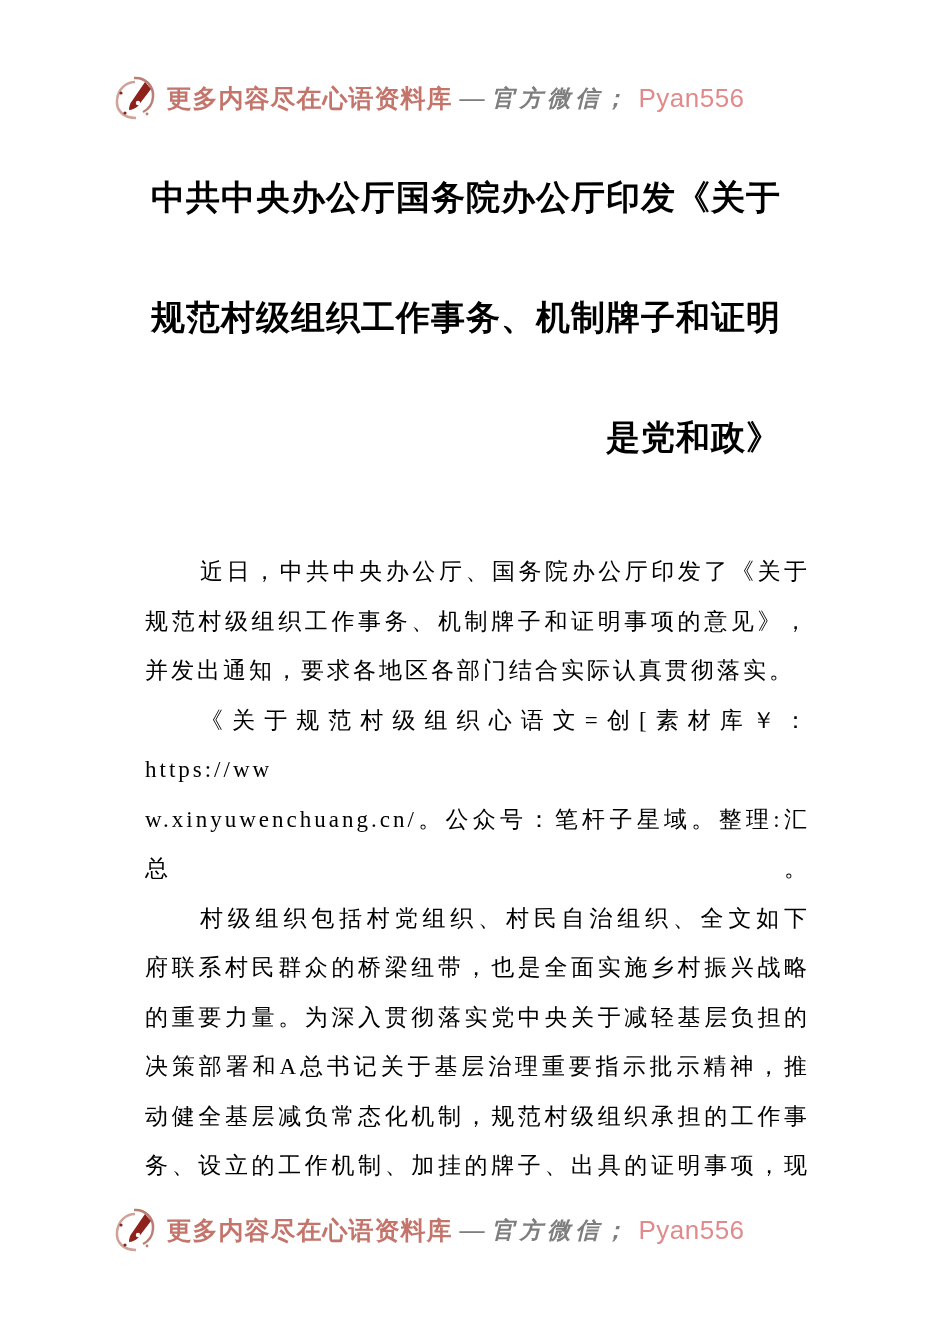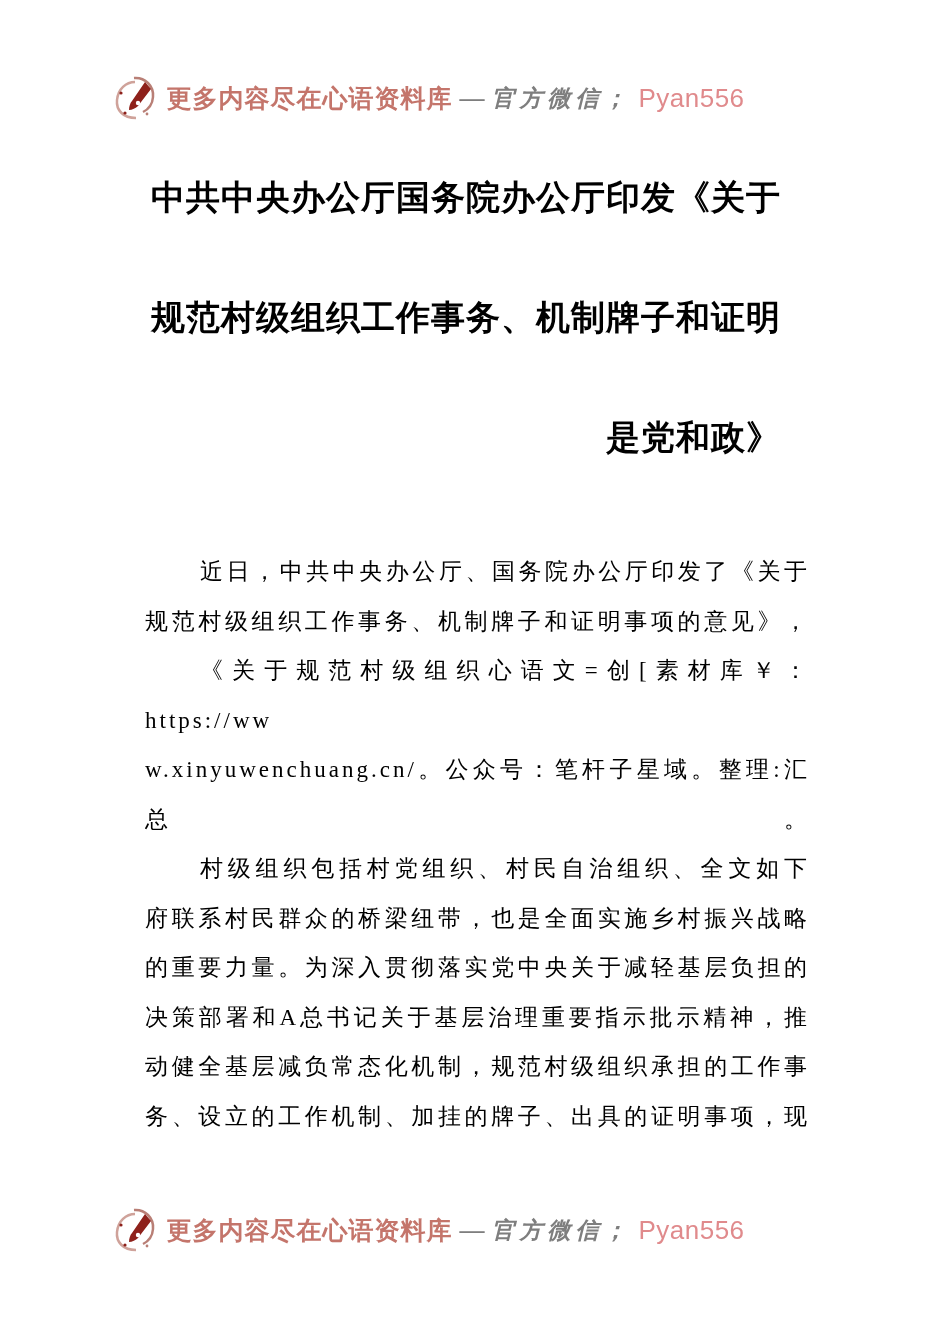--- a/index.html
+++ b/index.html
@@ -86,20 +86,21 @@
   <div class="doc-title">
     <div class="title-line">中共中央办公厅国务院办公厅印发《关于</div>
     <div class="title-line">规范村级组织工作事务、机制牌子和证明</div>
     <div class="title-line">是党和政》</div>
   </div>
 
   <div class="doc-body">
       <div class="paragraph">
         <div class="line indent">近日，中共中央办公厅、国务院办公厅印发了《关于</div>
         <div class="line">规范村级组织工作事务、机制牌子和证明事项的意见》，</div>
+        <div class="line end">并发出通知，要求各地区各部门结合实际认真贯彻落实。</div>
       </div>
       <div class="paragraph">
         <div class="line indent">《关于规范村级组织心语文=创[素材库￥：https://ww</div>
         <div class="line">w.xinyuwenchuang.cn/。公众号：笔杆子星域。整理:汇总。</div>
       </div>
       <div class="paragraph">
         <div class="line indent">村级组织包括村党组织、村民自治组织、全文如下</div>
         <div class="line">府联系村民群众的桥梁纽带，也是全面实施乡村振兴战略</div>
         <div class="line">的重要力量。为深入贯彻落实党中央关于减轻基层负担的</div>
         <div class="line">决策部署和A总书记关于基层治理重要指示批示精神，推</div>

